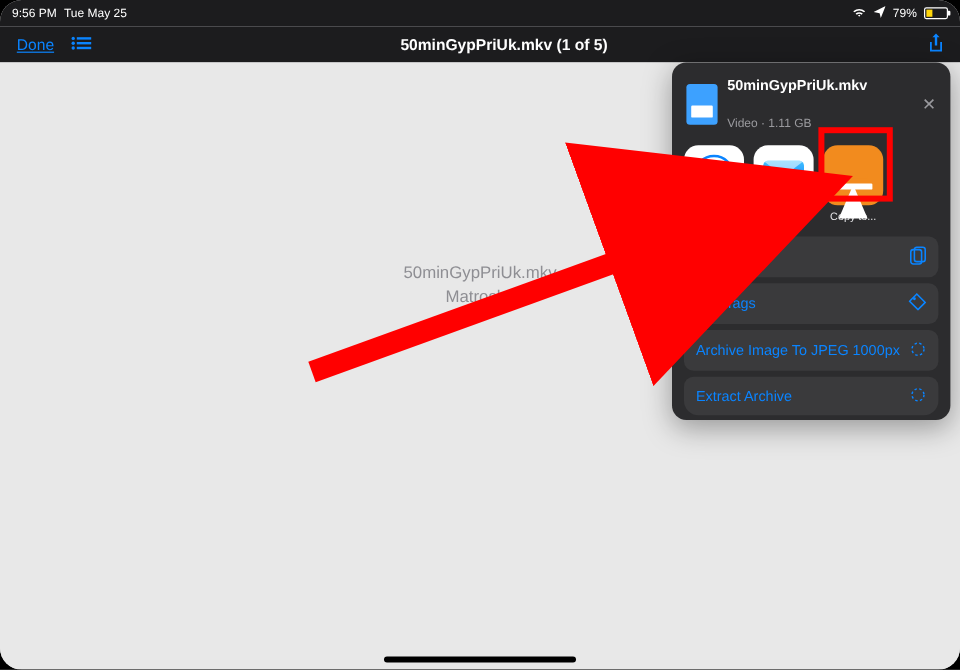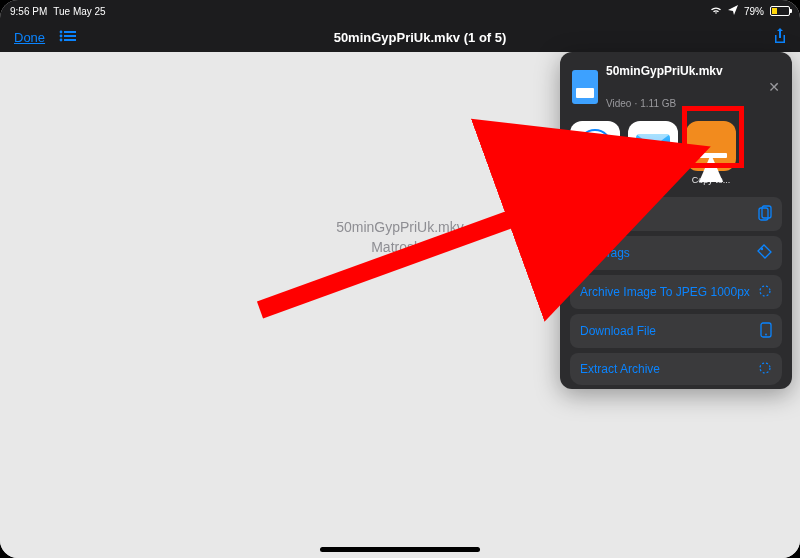--- a/index.html
+++ b/index.html
@@ -182,27 +182,20 @@
               <path d="M1 7 L7 1 L14 8 L8 14 Z" fill="none" stroke="#0a84ff" stroke-width="1.3"></path>
               <circle cx="5" cy="5" r="1.2" fill="#0a84ff"></circle>
             </svg></span>
       </div>
       <div class="action">
         <span style="white-space:nowrap; overflow:hidden; text-overflow:ellipsis; max-width:170px;">Archive Image To JPEG 1000px</span>
         <span class="ic"><svg width="14" height="14" viewBox="0 0 14 14">
               <circle cx="7" cy="7" r="5" fill="none" stroke="#0a84ff" stroke-width="1.2" stroke-dasharray="2 2"></circle>
             </svg></span>
       </div>
-      <div class="action">
-        <span>Download File</span>
-        <span class="ic"><svg width="12" height="16" viewBox="0 0 12 16">
-              <rect x="1" y="1" width="10" height="14" rx="2" fill="none" stroke="#0a84ff" stroke-width="1.3"></rect>
-              <circle cx="6" cy="12.5" r="0.9" fill="#0a84ff"></circle>
-            </svg></span>
-      </div>
       <div class="action cut">
         <span>Extract Archive</span>
         <span class="ic"><svg width="14" height="14" viewBox="0 0 14 14">
               <circle cx="7" cy="7" r="5" fill="none" stroke="#0a84ff" stroke-width="1.2" stroke-dasharray="2 2"></circle>
             </svg></span>
       </div>
     </div>
   </div>
 
   <svg class="arrow-svg">

